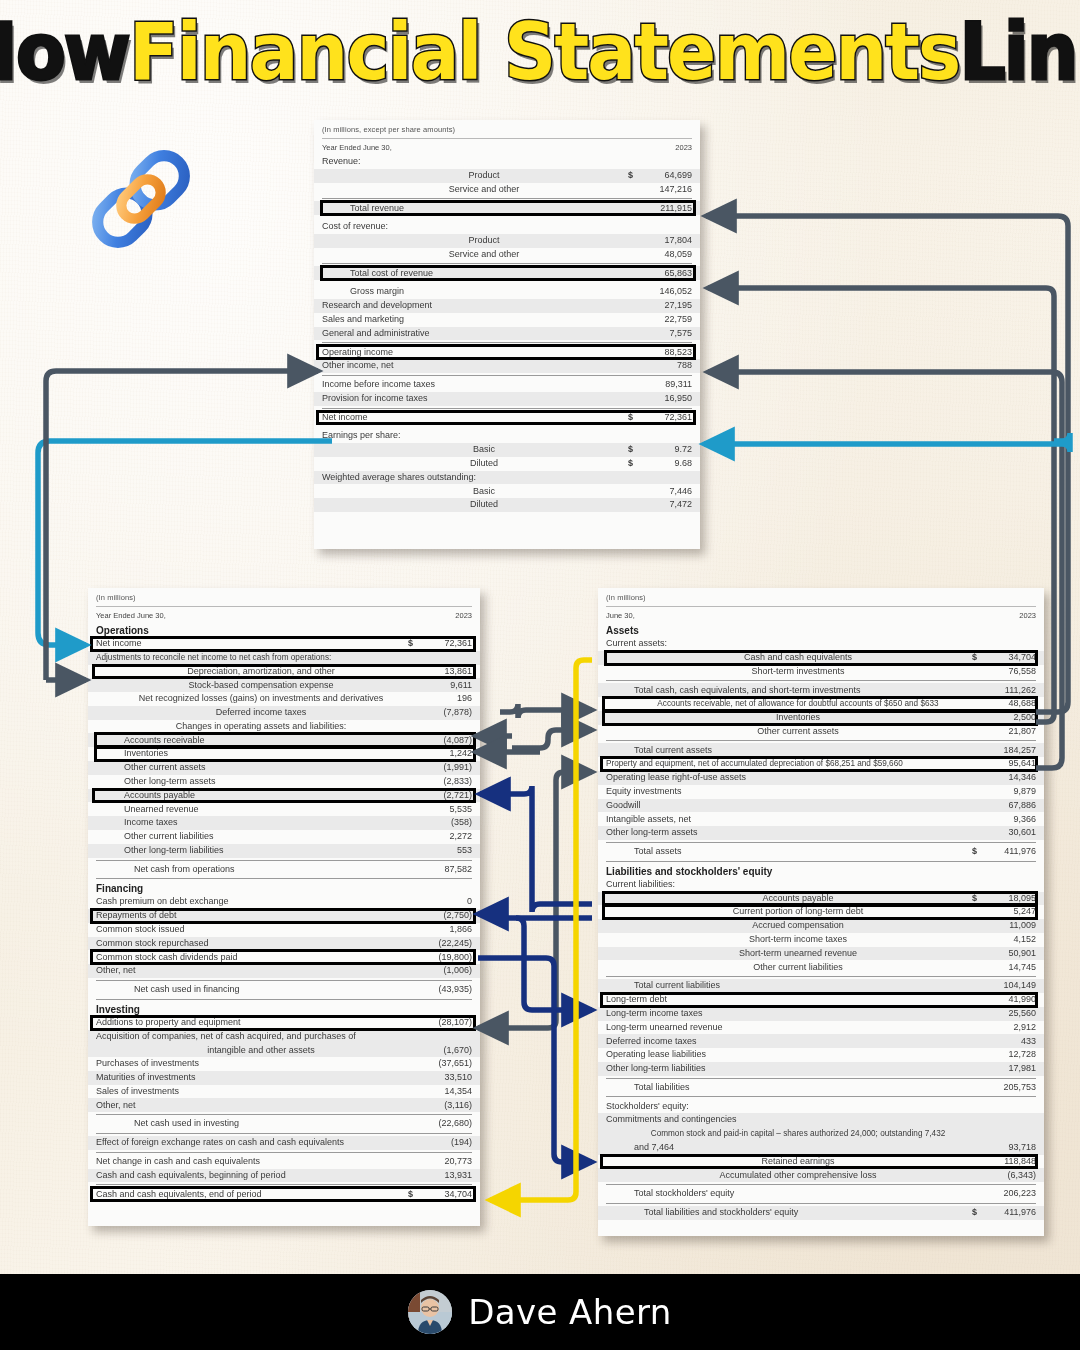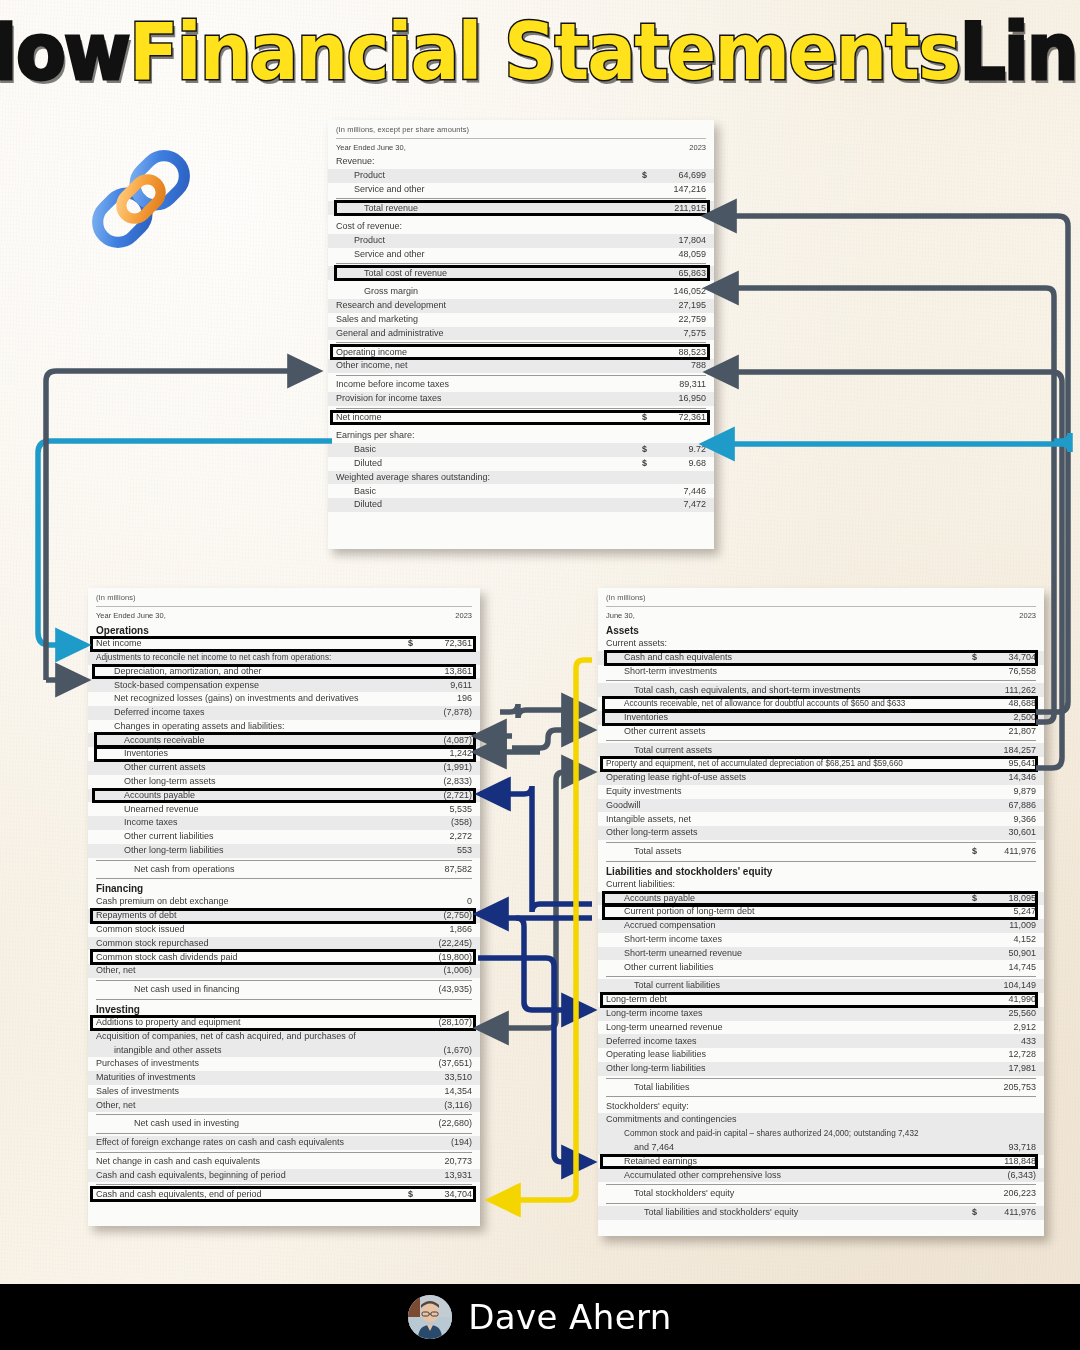--- a/index.html
+++ b/index.html
@@ -47,55 +47,55 @@
   #chain{position:absolute;left:78px;top:138px;width:126px;height:122px;z-index:6;}
 
   
   .stmt{
     position:absolute;z-index:3;
     background:#fbfbfa;
     box-shadow:5px 6px 9px rgba(60,50,40,.33);
     overflow:hidden;
     font-size:9px;color:#3a3a3a;
   }
-  #income{left:328px;top:120px;width:386px;height:429px;}
+  #income{left:314px;top:120px;width:386px;height:429px;}
   #cashflow{left:88px;top:588px;width:392px;height:638px;}
   #balance{left:598px;top:588px;width:446px;height:648px;}
   .note{font-size:7.5px;color:#555;padding:5px 8px 4px 8px;letter-spacing:.1px;}
   .hdr-rule{border-top:1px solid #b9b9b9;margin:0 8px;}
   .colhdr{display:flex;justify-content:space-between;font-size:7.5px;color:#444;padding:4px 8px 3px 8px;}
   .sec{font-weight:bold;font-size:10px;color:#222;padding:2px 0 1px 8px;}
 
   .row{
     display:flex;align-items:baseline;position:relative;
     padding:1.2px 8px;line-height:11.4px;
   }
   .row.z{background:#eaeaea;}
   .row .lbl{flex:1;white-space:nowrap;overflow:hidden;}
   .row .cur{width:10px;text-align:left;font-weight:bold;}
   .row .val{width:54px;text-align:right;white-space:nowrap;}
   .row.b .val,.row.b .lbl{font-weight:normal;}
-  .i1{padding-left:18px;}
+  .i1{padding-left:18px;text-align:center;}
   .i2{padding-left:28px;}
   .i3{padding-left:38px;}
   .rule{border-top:1px solid #9a9a9a;margin:2px 8px 2px 8px;}
   .gap{height:5px;}
 
   
   .hl{
     position:absolute;border:3px solid #000;z-index:5;pointer-events:none;
     box-sizing:border-box;
   }
 
   
   #links{position:absolute;inset:0;z-index:4;pointer-events:none;}
 
   
   #footer{
-    position:absolute;left:0;right:0;bottom:0;height:66px;background:#000;z-index:7;
+    position:absolute;left:0;right:0;bottom:0;height:76px;background:#000;z-index:7;
     display:flex;align-items:center;justify-content:center;gap:16px;
   }
   #avatar{
     width:44px;height:44px;border-radius:50%;overflow:hidden;position:relative;
     background:#b9c6cf;flex:0 0 auto;
   }
   #footer-name{color:#fff;font-size:34px;font-weight:400;letter-spacing:.4px;
     font-family:"DejaVu Sans", sans-serif;}
 </style>
 </head>

